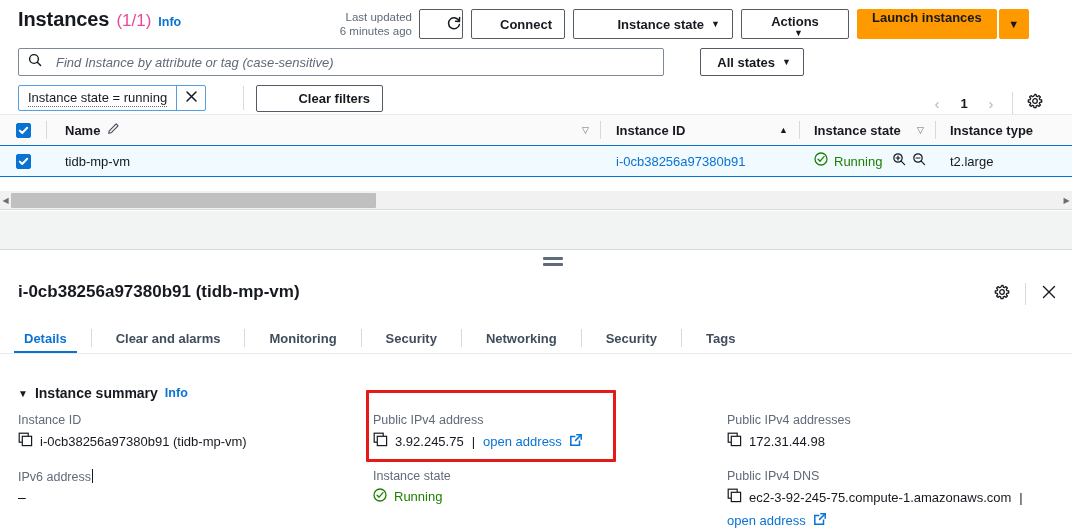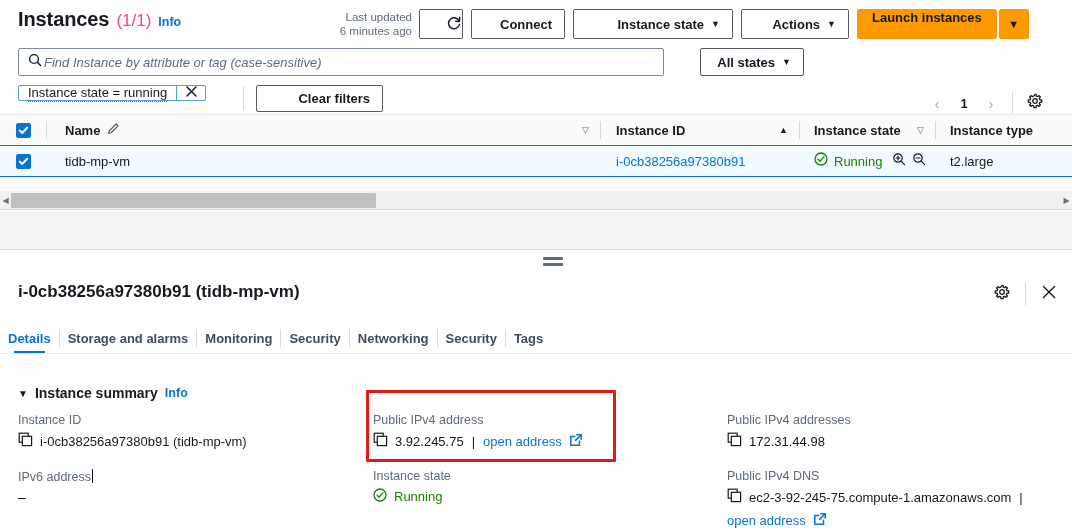--- a/index.html
+++ b/index.html
@@ -29,49 +29,49 @@
     background:#fff; border:1px solid #545b64; border-radius:2px;
     font-family:"Liberation Sans", sans-serif; font-size:13px; font-weight:bold;
     color:#16191f; cursor:pointer; display:flex; align-items:center; justify-content:flex-end;
     padding:0 12px; height:30px; white-space:nowrap;
   }
   .btn .caret { margin-left:7px; font-size:9px; line-height:1; color:#16191f; }
 
   .refresh-btn { position:absolute; left:419px; top:9px; width:44px; height:30px; padding:0; }
   .connect-btn { position:absolute; left:471px; top:9px; width:94px; height:30px; }
   .instate-btn { position:absolute; left:573px; top:9px; width:160px; height:30px; }
-  .actions-btn { position:absolute; left:741px; top:9px; width:108px; height:30px; }
+  .actions-btn { position:absolute; left:741px; top:9px; width:108px; height:30px;flex-direction:column; }
 
   .launch-wrap { position:absolute; left:857px; top:9px; height:30px; display:flex; gap:2px; }
   .launch-btn {
     background:#ff9900; border:1px solid #ff9900; border-radius:2px; height:30px;
     font-size:13px; font-weight:bold; color:#16191f; padding:0 14px;
     display:flex; align-items:flex-start; cursor:pointer; white-space:nowrap;
   }
   .launch-caret {
     background:#ff9900; border:1px solid #ff9900; border-radius:2px; height:30px; width:30px;
     display:flex; align-items:center; justify-content:center; font-size:11px; color:#16191f; cursor:pointer;
   }
 
   
   .search-box {
     position:absolute; left:18px; top:48px; width:646px; height:28px;
     border:1px solid #7d8998; border-radius:2px; background:#fff;
-    display:flex; align-items:center; padding:0 9px; gap:0;
+    display:flex; align-items:center; padding:0 9px; gap:12px;
   }
   .search-input {
     border:none; outline:none; flex:1; font-size:13px; font-style:italic;
     color:#5f6b7a; font-family:"Liberation Sans", sans-serif; background:transparent;
   }
   .search-input::placeholder { color:#5f6b7a; font-style:italic; opacity:1; }
   .allstates-btn { position:absolute; left:700px; top:48px; width:104px; height:28px; }
 
   
   .filter-token {
-    position:absolute; left:18px; top:85px; height:16px;
+    position:absolute; left:18px; top:85px; height:26px;
     border:1px solid #539fe5; border-radius:2px; background:#fff;
     display:flex; align-items:stretch;
   }
   .filter-token-label {
     display:flex; align-items:center; padding:0 9px; font-size:13px; color:#16191f;
   }
   .filter-token-label span { border-bottom:1px dotted #5f6b7a; padding-bottom:1px; }
   .filter-token-x {
     width:29px; border-left:1px solid #539fe5; display:flex; align-items:center;
     justify-content:center; cursor:pointer; color:#16191f;
@@ -137,21 +137,21 @@
 
   
   .detail { position:absolute; left:0; top:267px; width:1072px; height:281px; background:#fff; }
   .detail-title { position:absolute; left:18px; top:15px; font-size:17px; font-weight:bold; color:#16191f; }
   .detail-actions { position:absolute; right:12px; top:16px; display:flex; align-items:center; gap:12px; }
   .detail-actions .sep { width:1px; height:22px; background:#d5dbdb; }
   .icon-btn { width:22px; height:22px; display:flex; align-items:center; justify-content:center; cursor:pointer; }
 
   .tabs { position:absolute; left:0; top:56px; width:1072px; height:30px; display:flex; align-items:stretch; }
   .tab {
-    display:flex; align-items:center; padding:0 8px; font-size:13px; font-weight:bold;
+    display:flex; align-items:center; padding:0 24px; font-size:13px; font-weight:bold;
     color:#414d5c; cursor:pointer; position:relative; white-space:nowrap;
   }
   .tab.active { color:#0972d3; }
   .tab.active::after { content:""; position:absolute; left:14px; right:14px; bottom:-1px; height:3px; background:#0972d3; }
   .tab-sep { width:1px; height:18px; background:#d5dbdb; align-self:center; }
   .tabs-underline { position:absolute; left:0; top:86px; width:1072px; height:1px; background:#e9ebed; }
 
   .summary-head { position:absolute; left:18px; top:118px; display:flex; align-items:center; gap:7px; }
   .sum-caret { font-size:10px; color:#16191f; cursor:pointer; }
   .sum-title { font-size:14px; font-weight:bold; color:#16191f; }
@@ -400,21 +400,21 @@
         </span>
       </div>
     </div>
 
     <div class="tabs">
       <div class="tab active">
         <span>Details</span>
       </div>
       <div class="tab-sep"></div>
       <div class="tab">
-        <span>Storage and alarms</span>
+        <span>Clear and alarms</span>
       </div>
       <div class="tab-sep"></div>
       <div class="tab">
         <span>Monitoring</span>
       </div>
       <div class="tab-sep"></div>
       <div class="tab">
         <span>Security</span>
       </div>
       <div class="tab-sep"></div>

